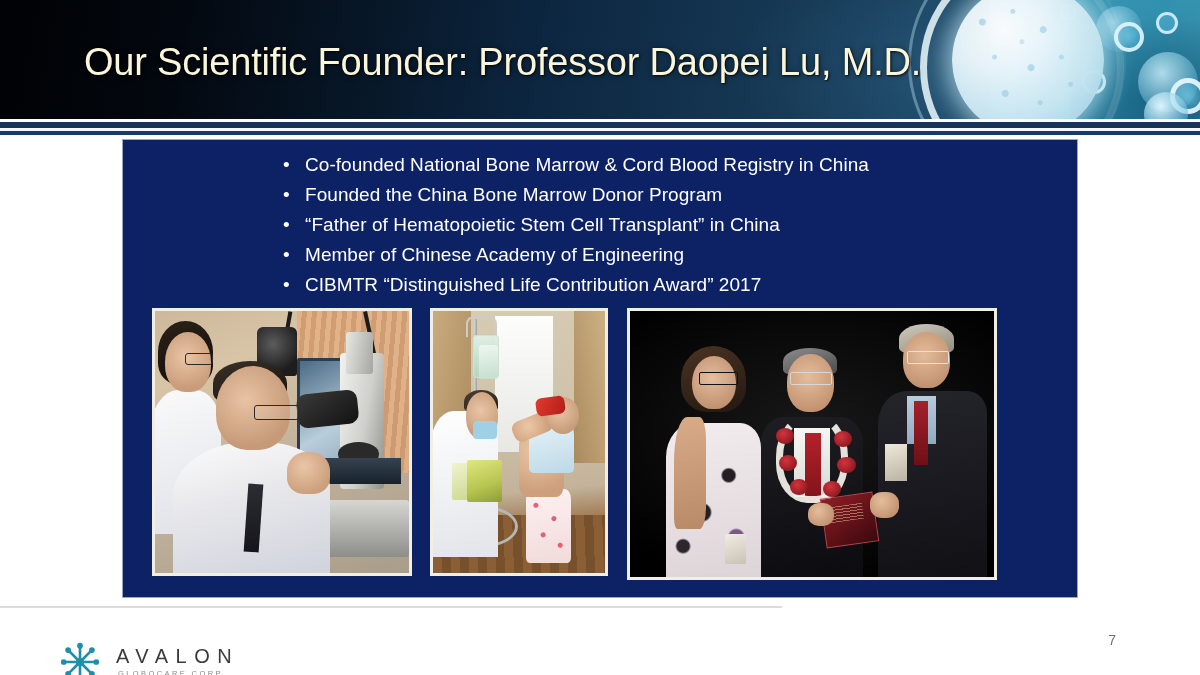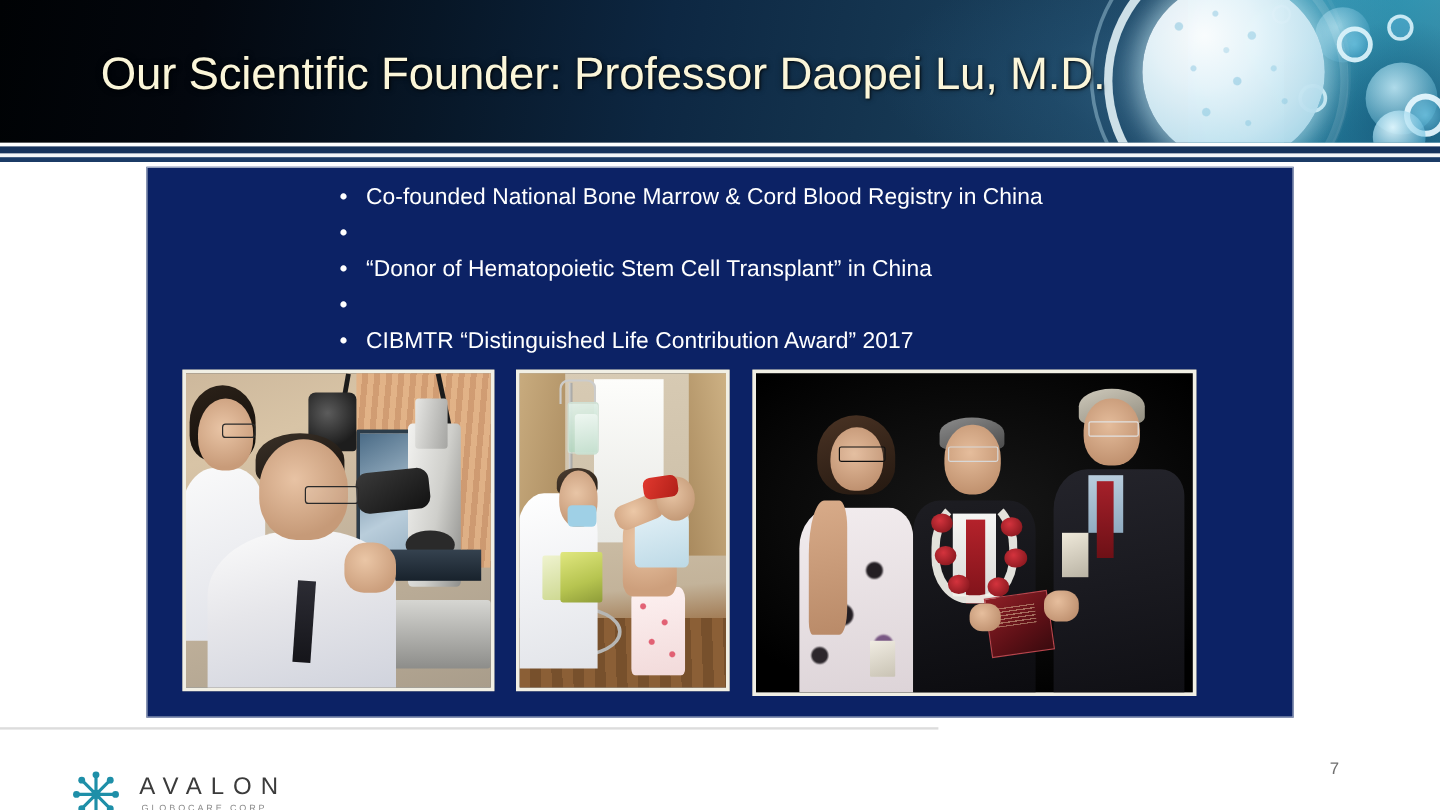--- a/index.html
+++ b/index.html
@@ -653,27 +653,29 @@
 
   <div class="panel">
 
     <div class="bullets">
       <div class="bullet-row">
         <span class="bullet-dot">•</span>
         <span class="bullet-text">Co-founded National Bone Marrow &amp; Cord Blood Registry in China</span>
       </div>
       <div class="bullet-row">
         <span class="bullet-dot">•</span>
+        <span class="bullet-text">Founded the China Bone Marrow Donor Program</span>
       </div>
       <div class="bullet-row">
         <span class="bullet-dot">•</span>
-        <span class="bullet-text">“Donor of Hematopoietic Stem Cell Transplant” in China</span>
+        <span class="bullet-text">“Father of Hematopoietic Stem Cell Transplant” in China</span>
       </div>
       <div class="bullet-row">
         <span class="bullet-dot">•</span>
+        <span class="bullet-text">Member of Chinese Academy of Engineering</span>
       </div>
       <div class="bullet-row">
         <span class="bullet-dot">•</span>
         <span class="bullet-text">CIBMTR “Distinguished Life Contribution Award” 2017</span>
       </div>
     </div>
   </div>
 
   <div class="photo ph1">
     <div class="bg"></div>

